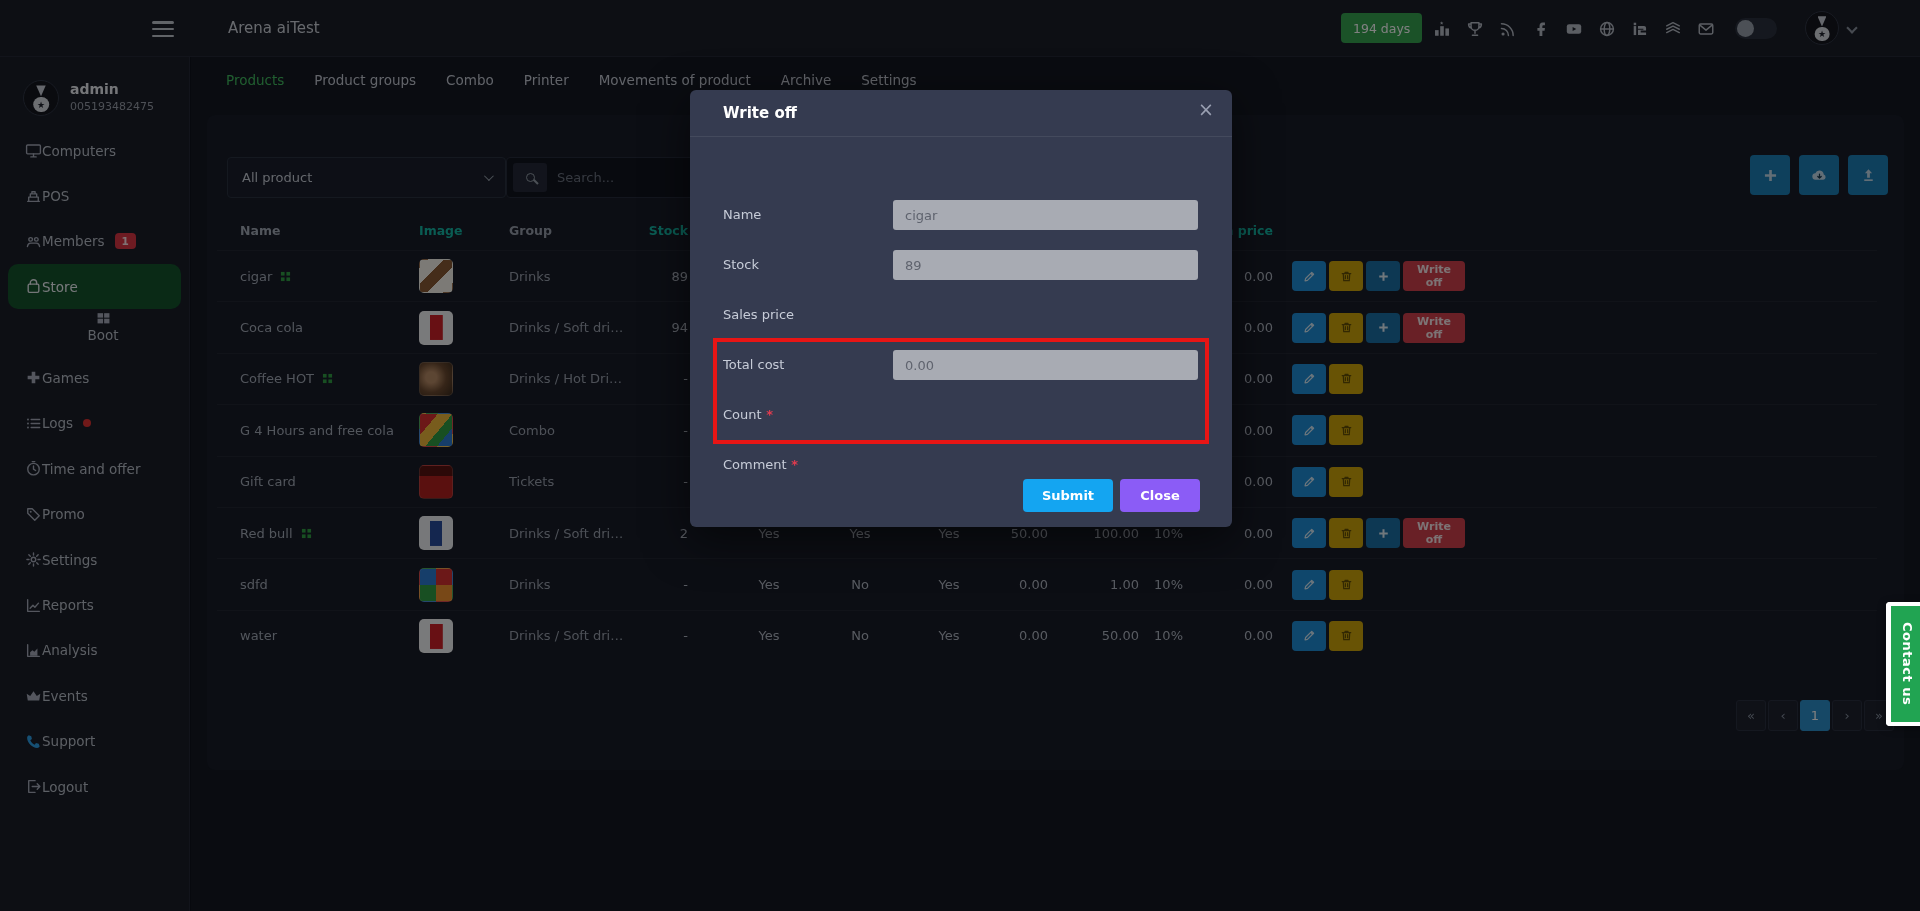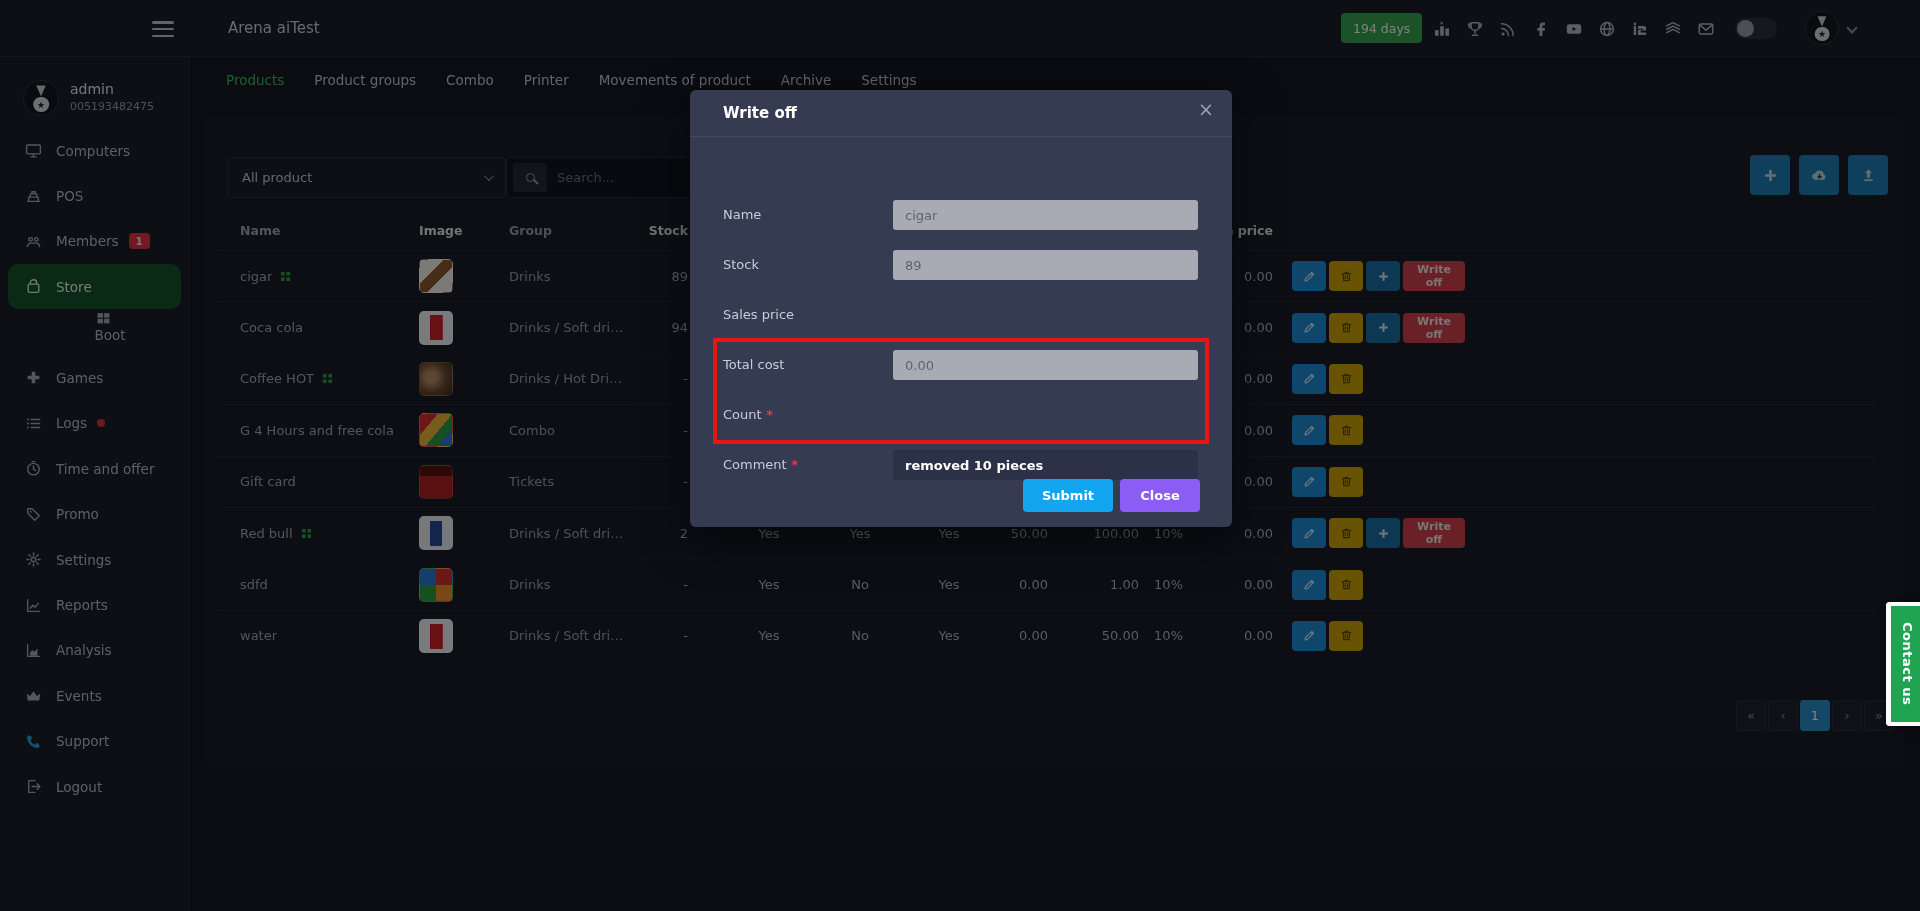--- a/index.html
+++ b/index.html
@@ -32,29 +32,29 @@
                   clip-path:polygon(0 0,100% 0,50% 100%);}
   .avatar::after{content:"★";position:absolute;bottom:8%;left:50%;transform:translateX(-50%);width:46%;height:46%;
                  border-radius:50%;background:#d7dbe2;color:#20242e;font-size:9px;line-height:15px;text-align:center;}
   .tb-avatar{position:absolute;left:1805px;top:11px;width:34px;height:34px;}
   .caret{position:absolute;left:1848px;top:24px;width:8px;height:8px;border-right:2px solid #8d95a2;border-bottom:2px solid #8d95a2;transform:rotate(45deg);}
 
   
   .sidebar{position:absolute;left:0;top:57px;width:190px;height:854px;background:#191d28;border-right:1px solid #232836;}
   .sb-avatar{position:absolute;left:23px;top:23px;width:36px;height:36px;}
   .sb-avatar::after{line-height:16px;}
-  .user-name{position:absolute;left:70px;top:24px;font-size:14px;font-weight:400;color:#e9ecf1;}
+  .user-name{position:absolute;left:70px;top:24px;font-size:14px;font-weight:700;color:#e9ecf1;}
   .user-id{position:absolute;left:70px;top:43px;font-size:11px;color:#9aa0ab;}
   .side-item{position:absolute;left:8px;right:8px;height:45px;display:flex;align-items:center;padding-left:17px;border-radius:10px;cursor:pointer;}
   .side-item.active{background:#14532d;}
   .sicon{width:17px;height:17px;color:#a7adbb;flex:0 0 auto;}
   .sicon svg{width:17px;height:17px;display:block;}
   .sicon.blue{color:#2da0e8;}
   .side-item.active .sicon{color:#e8ebf0;}
-  .slabel{margin-left:14px;font-size:13.5px;color:#b9bfc9;}
+  .slabel{font-size:13.5px;color:#b9bfc9;}
   .side-item.active .slabel{color:#eef1f5;}
   .sbadge{margin-left:10px;background:#dc3545;color:#ffe3e6;font-size:10.5px;font-weight:700;border-radius:4px;padding:2px 7px;}
   .sdot{margin-left:10px;width:8px;height:8px;border-radius:50%;background:#e03131;}
 
   
   .main{position:absolute;left:191px;top:57px;right:0;bottom:0;background:#131722;}
   .card{position:absolute;left:16px;top:58px;width:1697px;height:655px;background:#171b27;border-radius:8px;}
   .tabs{position:absolute;left:35px;top:15px;display:flex;gap:30px;}
   .tab{font-size:13.5px;color:#c3c8d2;cursor:pointer;}
   .tab.active{color:#41bd60;}
@@ -69,21 +69,21 @@
   .searchbox input{background:transparent;border:none;outline:none;color:#c8cdd7;font-size:13px;width:300px;font-family:inherit;}
   .searchbox input::placeholder{color:#6b7280;}
 
   .toolbtns{position:absolute;left:1559px;top:98px;display:flex;gap:9px;}
   .toolbtn{width:40px;height:40px;border-radius:4px;background:#1b7fb8;border:none;display:flex;align-items:center;justify-content:center;color:rgba(225,235,245,.85);cursor:pointer;}
   .toolbtn svg{width:17px;height:17px;display:block;}
 
   
   .table{position:absolute;left:26px;top:153px;width:1660px;}
   .thead{position:relative;height:40px;}
-  .hcell{position:absolute;top:0;height:40px;display:flex;align-items:center;font-size:12.5px;font-weight:700;color:#e5e5e5;}
+  .hcell{position:absolute;top:0;height:40px;display:flex;align-items:center;font-size:12.5px;font-weight:700;color:#14b8a6;}
   .rows{position:relative;}
   .trow{position:absolute;left:0;width:1660px;height:51.4px;border-top:1px solid rgba(255,255,255,.05);}
   .cell{position:absolute;top:0;height:100%;display:flex;align-items:center;font-size:13px;color:#b0b6c2;}
   .c-name{left:23px;color:#a4abb8;gap:8px;}
   .qr{width:11px;height:11px;color:#2f9e44;}
   .qr svg{width:11px;height:11px;display:block;}
   .c-img{left:202px;}
   .thumb{width:34px;height:34px;border-radius:5px;border:1px solid rgba(255,255,255,.15);}
   .c-group{left:292px;color:#9aa1ae;}
   .c-stock{left:380px;width:91px;justify-content:flex-end;}
@@ -825,21 +825,20 @@
         </div>
         <div class="mrow" style="top: 213px;">
           <label class="mlabel">Total cost</label>
           <input class="minput dis" disabled="" value="0.00" style="">
         </div>
         <div class="mrow" style="top: 263px;">
           <label class="mlabel">Count<span class="req"> *</span></label>
         </div>
         <div class="mrow" style="top: 313px;">
           <label class="mlabel">Comment<span class="req"> *</span></label>
-          <input class="minput edit" value="removed 10 pieces" style="">
         </div>
       </div>
     <div class="m-btns">
       <button class="mbtn submit">Submit</button>
       <button class="mbtn close">Close</button>
     </div>
   </div>
 
   <div class="redbox"></div>
 

